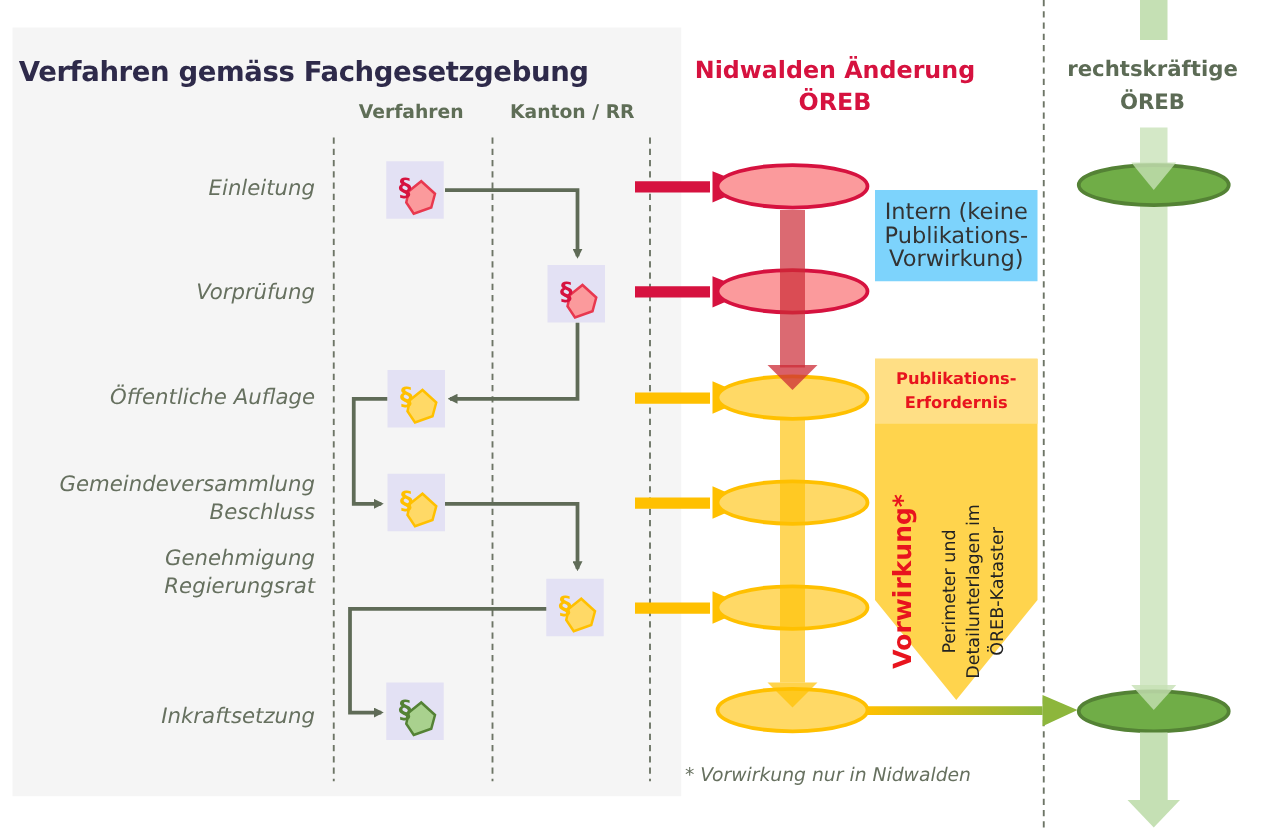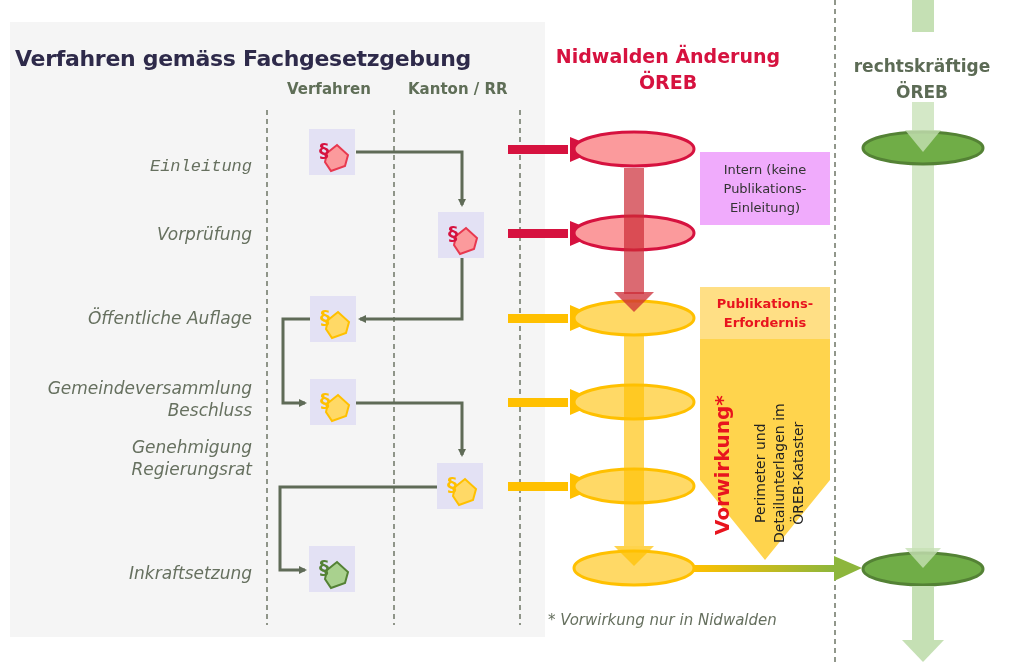--- a/index.html
+++ b/index.html
@@ -2,42 +2,42 @@
 <html><head>
 <meta charset="utf-8">
 <style>
   html, body { margin:0; padding:0; background:#ffffff; }
   body { width:1024px; height:665px; position:relative; overflow:hidden; font-family:"DejaVu Sans", sans-serif; }
   .panel { position:absolute; left:10px; top:22px; width:535px; height:615px; background:#f5f5f5; }
   .title { position:absolute; left:15px; top:46px; font-size:22px; font-weight:bold; color:#2e2a4a; letter-spacing:-0.3px; white-space:nowrap; }
   .colhead { position:absolute; top:80px; font-size:15px; font-weight:bold; color:#5f6e57; white-space:nowrap; }
   .step { position:absolute; right:772px; font-size:17px; font-style:italic; color:#66705f; text-align:right; line-height:22px; white-space:nowrap; }
   .hdr-red { position:absolute; left:548px; top:43px; width:240px; text-align:center; font-size:19px; font-weight:bold; color:#d6123f; line-height:26px; }
-  .hdr-green { position:absolute; left:832px; top:53px; width:180px; text-align:center; font-size:17px; font-weight:bold; color:#5c6b55; line-height:26px; }
-  .intern-box { position:absolute; left:700px; top:152px; width:130px; height:73px; background:#f0abfc; color:#333; font-size:13px; text-align:center; line-height:19px; display:flex; align-items:center; justify-content:center; }
+  .hdr-green { position:absolute; left:832px; top:43px; width:180px; text-align:center; font-size:17px; font-weight:bold; color:#5c6b55; line-height:26px; }
+  .intern-box { position:absolute; left:700px; top:152px; width:130px; height:73px; background:#7dd3fc; color:#333; font-size:18px; text-align:center; line-height:19px; display:flex; align-items:center; justify-content:center; }
   .pub-box { position:absolute; left:700px; top:287px; width:130px; height:52px; background:#ffdf85; color:#e8141e; font-size:13px; font-weight:bold; text-align:center; line-height:19px; display:flex; align-items:center; justify-content:center; }
   .vorw { position:absolute; left:702px; top:345px; width:45px; height:200px; }
   .vorw span { position:absolute; left:0; top:0; transform-origin:0 0; transform:translate(8px,190px) rotate(-90deg); font-size:20px; font-weight:bold; color:#e8141e; white-space:nowrap; }
   .vorw-desc { position:absolute; left:745px; top:345px; width:80px; height:200px; }
   .vorw-desc span { position:absolute; left:0; top:0; transform-origin:0 0; transform:translate(6px,198px) rotate(-90deg); font-size:14px; color:#222; line-height:19px; white-space:nowrap; text-align:center; }
   .footnote { position:absolute; left:548px; top:611px; font-size:15px; font-style:italic; color:#66705f; white-space:nowrap; }
   svg.diag { position:absolute; left:0; top:0; }
   .icon { position:absolute; width:46px; height:46px; background:#e3e1f4; }
   .icon svg { position:absolute; left:0; top:0; }
 </style>
 </head>
 <body>
 
 <div class="panel"></div>
 
 <div class="title">Verfahren gemäss Fachgesetzgebung</div>
 <div class="colhead" style="left:287px;">Verfahren</div>
 <div class="colhead" style="left:408px;">Kanton / RR</div>
 
-<div class="step" style="top:156px;font-family:Liberation Mono, monospace;">Einleitung</div>
+<div class="step" style="top:140px;">Einleitung</div>
 <div class="step" style="top:223px;">Vorprüfung</div>
 <div class="step" style="top:307px;">Öffentliche Auflage</div>
 <div class="step" style="top:377px;">
   <div>Gemeindeversammlung</div>
   <div>Beschluss</div>
 </div>
 <div class="step" style="top:436px;">
   <div>Genehmigung</div>
   <div>Regierungsrat</div>
 </div>
@@ -149,21 +149,21 @@
 </div>
 <div class="hdr-green">
   <div>rechtskräftige</div>
   <div>ÖREB</div>
 </div>
 
 <div class="intern-box">
   <div>
     <div>Intern (keine</div>
     <div>Publikations-</div>
-    <div>Einleitung)</div>
+    <div>Vorwirkung)</div>
   </div>
 </div>
 
 <div class="pub-box">
   <div>
     <div>Publikations-</div>
     <div>Erfordernis</div>
   </div>
 </div>
 

